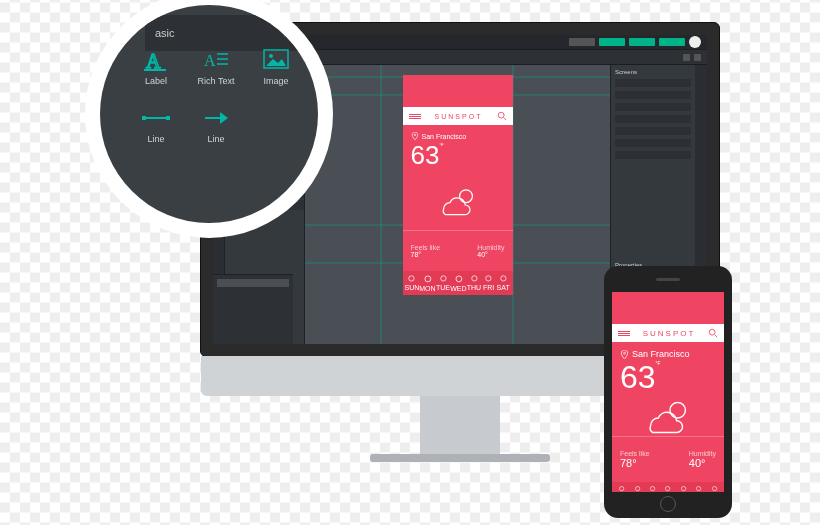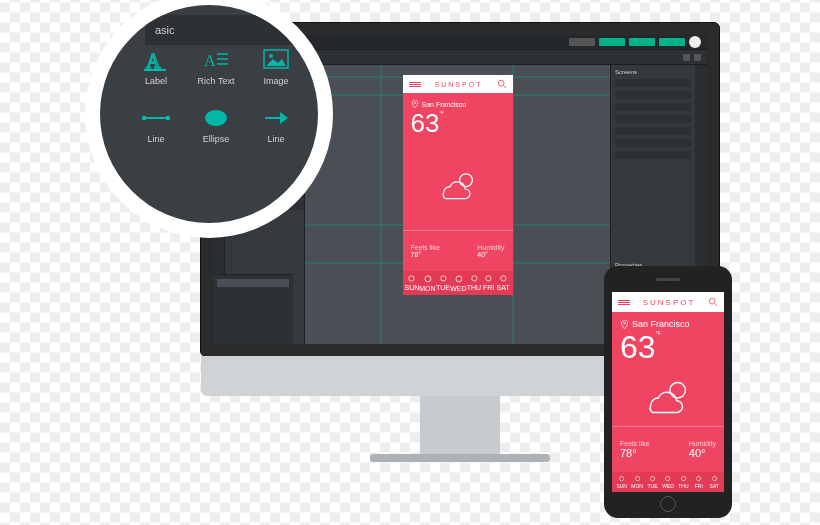--- a/index.html
+++ b/index.html
@@ -134,20 +134,21 @@
     font-weight: 300;
   }
   .weather-app .wa-header {
     background: #fff;
     color: #ef4562;
     display: flex;
     align-items: center;
     justify-content: space-between;
     padding: 4px 6px;
     letter-spacing: 2px;
+    margin-top: 32px;
   }
   .weather-app .wa-header .hb { width: 12px; display:flex; flex-direction:column; gap:1px;}
   .weather-app .wa-header .hb span{height:1px; background:#ef4562;}
   .weather-app .wa-header .sr { width: 10px; height:10px; position:relative;}
   .weather-app .wa-loc { padding: 7px 8px 0; display:flex; align-items:center; gap:3px;}
   .weather-app .wa-temp { padding: 0 8px; display:flex; align-items:flex-start;}
   .weather-app .wa-temp .big { font-size: 200%; font-weight: 200;}
   .weather-app .wa-temp .deg { font-size: 60%; margin-top: 2px;}
   .weather-app .wa-icon { flex:1; display:flex; align-items:center; justify-content:center;}
   .weather-app .wa-feelsrow { display:flex; justify-content:space-between; padding: 10px 8px; border-top: 1px solid rgba(255,255,255,0.25);}
@@ -180,21 +181,21 @@
     border-radius: 50%;
     background: #3a3f44;
     overflow: hidden;
     position: relative;
   }
   .palette-head {
     position: absolute;
     top: 10px;
     left: 45px;
     right: 20px;
-    height: 30px;
+    height: 36px;
     background: #2d3136;
     color: #ccc;
     font-size: 11px;
     display: flex;
     align-items: center;
     justify-content: space-between;
     padding: 0 10px;
   }
   .palette-grid {
     position: absolute;
@@ -482,28 +483,20 @@
           <svg viewBox="0 0 28 24" width="28" height="24">
               <line x1="2" y1="12" x2="26" y2="12" stroke="#00b7a8" stroke-width="2"></line>
               <rect x="0" y="10" width="4" height="4" fill="#00b7a8"></rect>
               <rect x="24" y="10" width="4" height="4" fill="#00b7a8"></rect>
             </svg>
         </div>
         <span>Line</span>
       </div>
 
 
-      <div class="palette-cell">
-        <div class="ic">
-          <svg viewBox="0 0 28 24" width="28" height="24">
-              <ellipse cx="14" cy="12" rx="11" ry="8" fill="#00b7a8"></ellipse>
-            </svg>
-        </div>
-        <span>Ellipse</span>
-      </div>
 
 
 
       <div class="palette-cell">
         <div class="ic">
           <svg viewBox="0 0 28 24" width="28" height="24">
               <line x1="3" y1="12" x2="20" y2="12" stroke="#00b7a8" stroke-width="2"></line>
               <path d="M18 6 L26 12 L18 18 Z" fill="#00b7a8"></path>
             </svg>
         </div>

